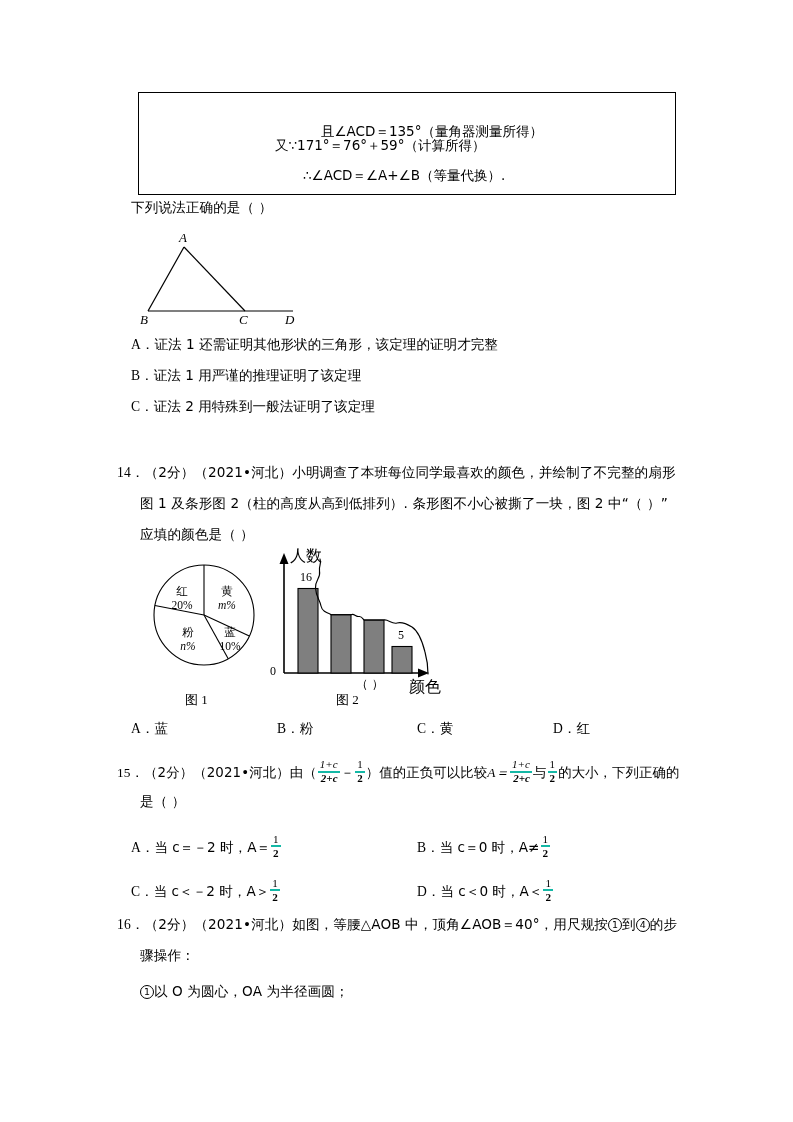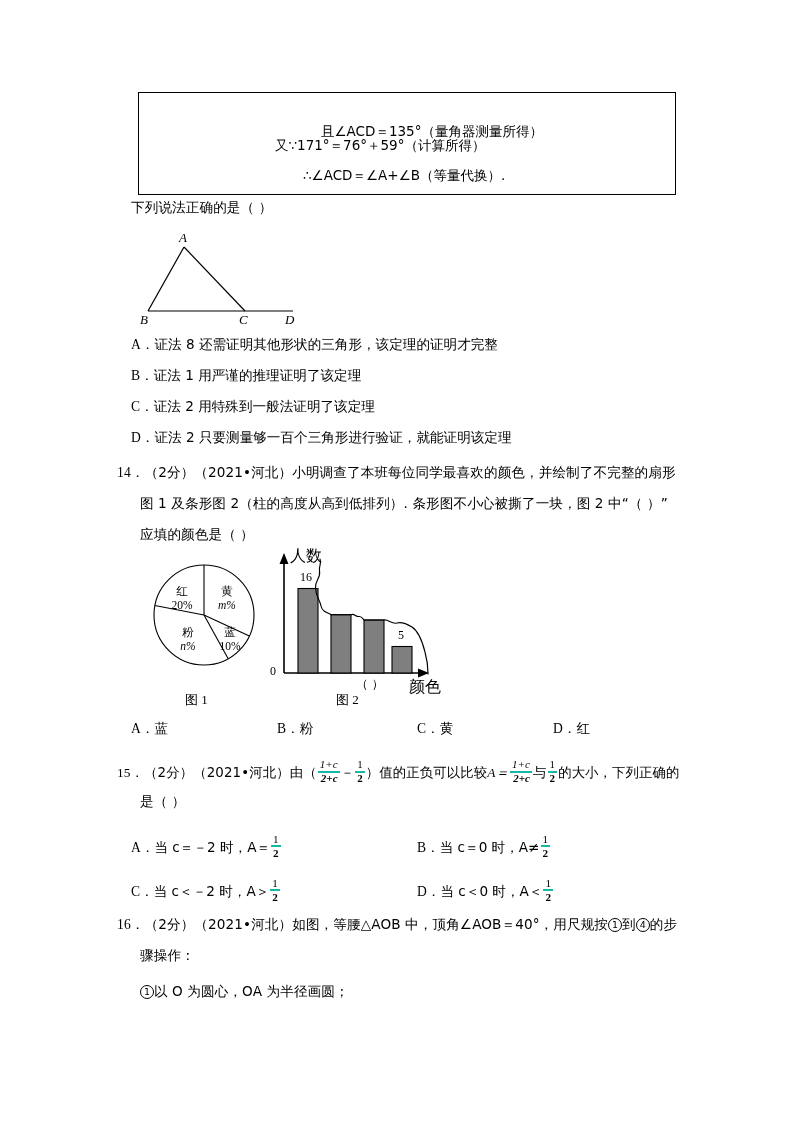--- a/index.html
+++ b/index.html
@@ -159,30 +159,27 @@
       <line x1="49" y1="19" x2="110" y2="83" stroke="#000" stroke-width="1.2"></line>
       <line x1="13" y1="83" x2="158" y2="83" stroke="#000" stroke-width="1.2"></line>
     </svg>
     <div class="tri-label" style="left:44px; top:2px;">A</div>
     <div class="tri-label" style="left:5px; top:84px;">B</div>
     <div class="tri-label" style="left:104px; top:84px;">C</div>
     <div class="tri-label" style="left:150px; top:84px;">D</div>
   </div>
 
   <div class="opt" style="left:131px; top:338px;">
-    <span>A．</span><span class="cn">证法 8 还需证明其他形状的三角形，该定理的证明才完整</span>
+    <span>A．</span><span class="cn">证法 1 还需证明其他形状的三角形，该定理的证明才完整</span>
   </div>
   <div class="opt" style="left:131px; top:369px;">
     <span>B．</span><span class="cn">证法 1 用严谨的推理证明了该定理</span>
   </div>
   <div class="opt" style="left:131px; top:400px;">
     <span>C．</span><span class="cn">证法 2 用特殊到一般法证明了该定理</span>
-  </div>
-  <div class="opt" style="left:131px; top:431px;">
-    <span>D．</span><span class="cn">证法 2 只要测量够一百个三角形进行验证，就能证明该定理</span>
   </div>
 
   <div class="txt" style="left:117px; top:466px;">
     <span>14．</span><span class="cn">（2分）</span><span class="cn">（2021•河北）</span><span class="cn">小明调查了本班每位同学最喜欢的颜色，并绘制了不完整的扇形</span>
   </div>
   <div class="txt cn" style="left:140px; top:497px;">图 1 及条形图 2（柱的高度从高到低排列）. 条形图不小心被撕了一块，图 2 中“（       ）”</div>
   <div class="txt cn" style="left:140px; top:528px;">应填的颜色是（       ）</div>
 
   <div class="pie-wrap">
     <svg width="104" height="104" viewBox="0 0 104 104">

